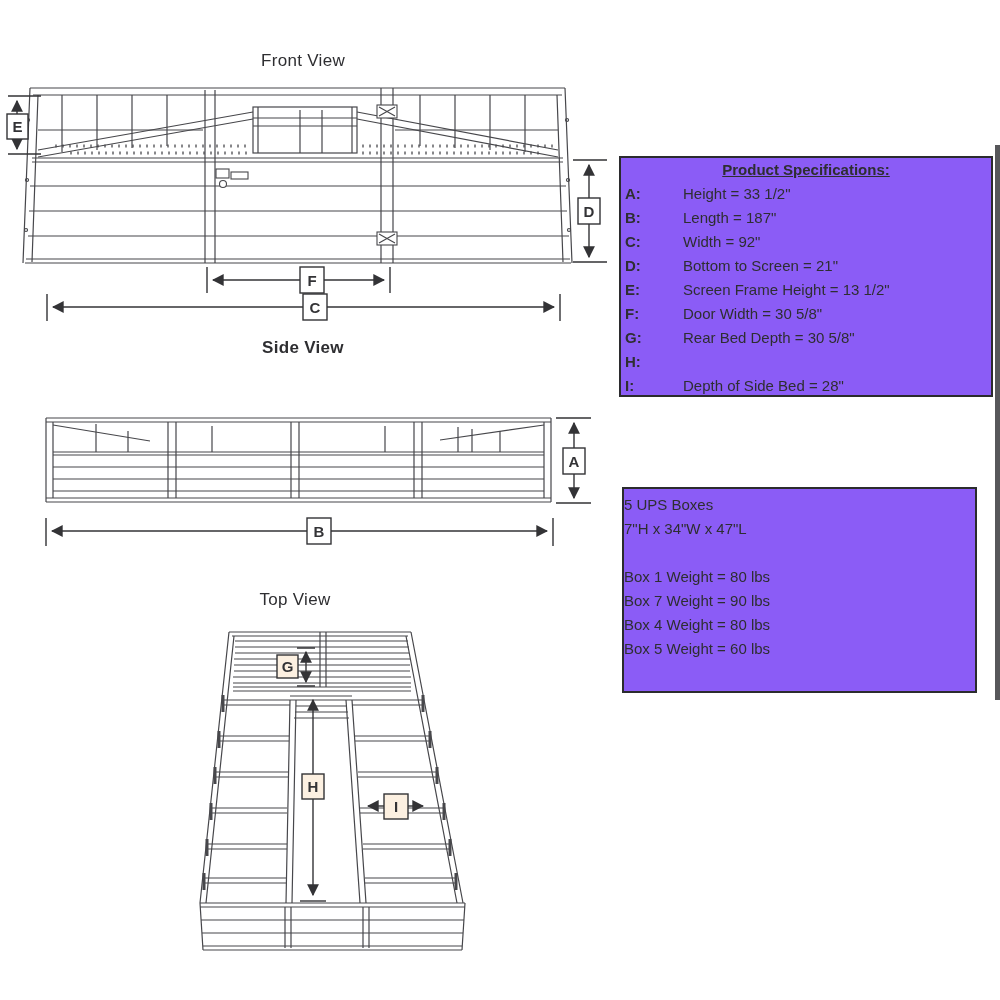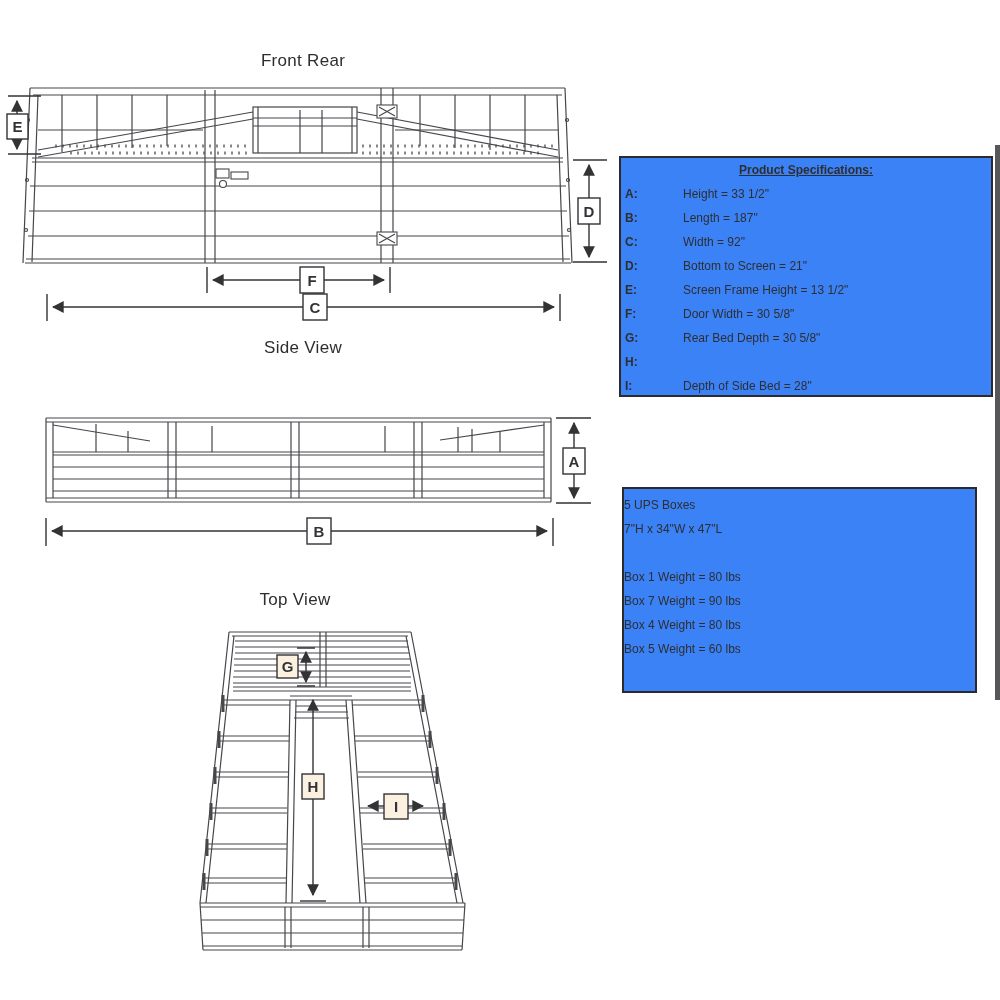--- a/index.html
+++ b/index.html
@@ -6,37 +6,37 @@
   #stage{
     position:relative;width:1000px;height:1000px;background:#ffffff;overflow:hidden;
     font-family:"Liberation Sans", sans-serif;color:#2e2e31;
   }
   .view-title{
     position:absolute;font-size:17px;letter-spacing:.3px;color:#2e2e31;text-align:center;
   }
   svg{position:absolute;}
   svg text{font-family:"Liberation Sans", sans-serif;font-size:15px;font-weight:bold;fill:#333336;}
   .spec-box{
-    position:absolute;border:2px solid #2b2b2e;box-sizing:border-box;background:#3b82f6;
-    font-size:12px;line-height:24px;color:#2e2e31;
+    position:absolute;border:2px solid #2b2b2e;box-sizing:border-box;background:#8b5cf6;
+    font-size:15px;line-height:24px;color:#2e2e31;
   }
   .spec-title{text-align:center;font-weight:bold;text-decoration:underline;white-space:nowrap;}
   .spec-row{display:flex;}
   .spec-key{width:62px;flex:0 0 62px;font-weight:bold;padding-left:4px;box-sizing:border-box;}
   .spec-val{white-space:nowrap;}
   .center-line{text-align:left;white-space:nowrap;}
   .spacer-line{height:24px;}
   #edge-artifact{position:absolute;background:#57575a;}
 </style>
 </head>
 <body>
 
 <div id="stage">
 
-  <div class="view-title" style="left:228px;top:51px;width:150px;">Front Rear</div>
+  <div class="view-title" style="left:228px;top:51px;width:150px;">Front View</div>
 
   <svg style="left:0;top:80px;" width="620" height="250" viewBox="0 80 620 250">
     <defs>
       <marker id="ah1" viewBox="0 0 10 10" refX="9" refY="5" markerWidth="8.5" markerHeight="8.5" orient="auto-start-reverse">
         <path d="M0,0 L10,5 L0,10 z" fill="#333336"></path>
       </marker>
     </defs>
     <g stroke="#47474b" stroke-width="1.2" fill="none">
 
       <path d="M30,88 H565 M33,95 H562"></path>
@@ -100,21 +100,21 @@
     <text x="312" y="285.5" text-anchor="middle">F</text>
 
     <g stroke="#333336" stroke-width="1.4" fill="none">
       <path d="M47,294 V321 M560,294 V321"></path>
       <line x1="53" y1="307" x2="554" y2="307" marker-start="url(#ah1)" marker-end="url(#ah1)"></line>
       <rect x="303" y="294" width="24" height="26" fill="#ffffff"></rect>
     </g>
     <text x="315" y="312.5" text-anchor="middle">C</text>
   </svg>
 
-  <div class="view-title" style="left:228px;top:338px;width:150px;">Side View</div>
+  <div class="view-title" style="left:228px;top:338px;width:150px;font-weight:bold;">Side View</div>
 
   <svg style="left:0;top:405px;" width="620" height="150" viewBox="0 405 620 150">
     <defs>
       <marker id="ah2" viewBox="0 0 10 10" refX="9" refY="5" markerWidth="8.5" markerHeight="8.5" orient="auto-start-reverse">
         <path d="M0,0 L10,5 L0,10 z" fill="#333336"></path>
       </marker>
     </defs>
     <g stroke="#47474b" stroke-width="1.2" fill="none">
       <path d="M46,418 H551 M46,422 H551 M46,498 H551 M46,502 H551"></path>
       <path d="M46,418 V502 M53,422 V498 M168,422 V498 M176,422 V498 M291,422 V498 M299,422 V498 M414,422 V498 M422,422 V498 M544,422 V498 M551,418 V502"></path>

